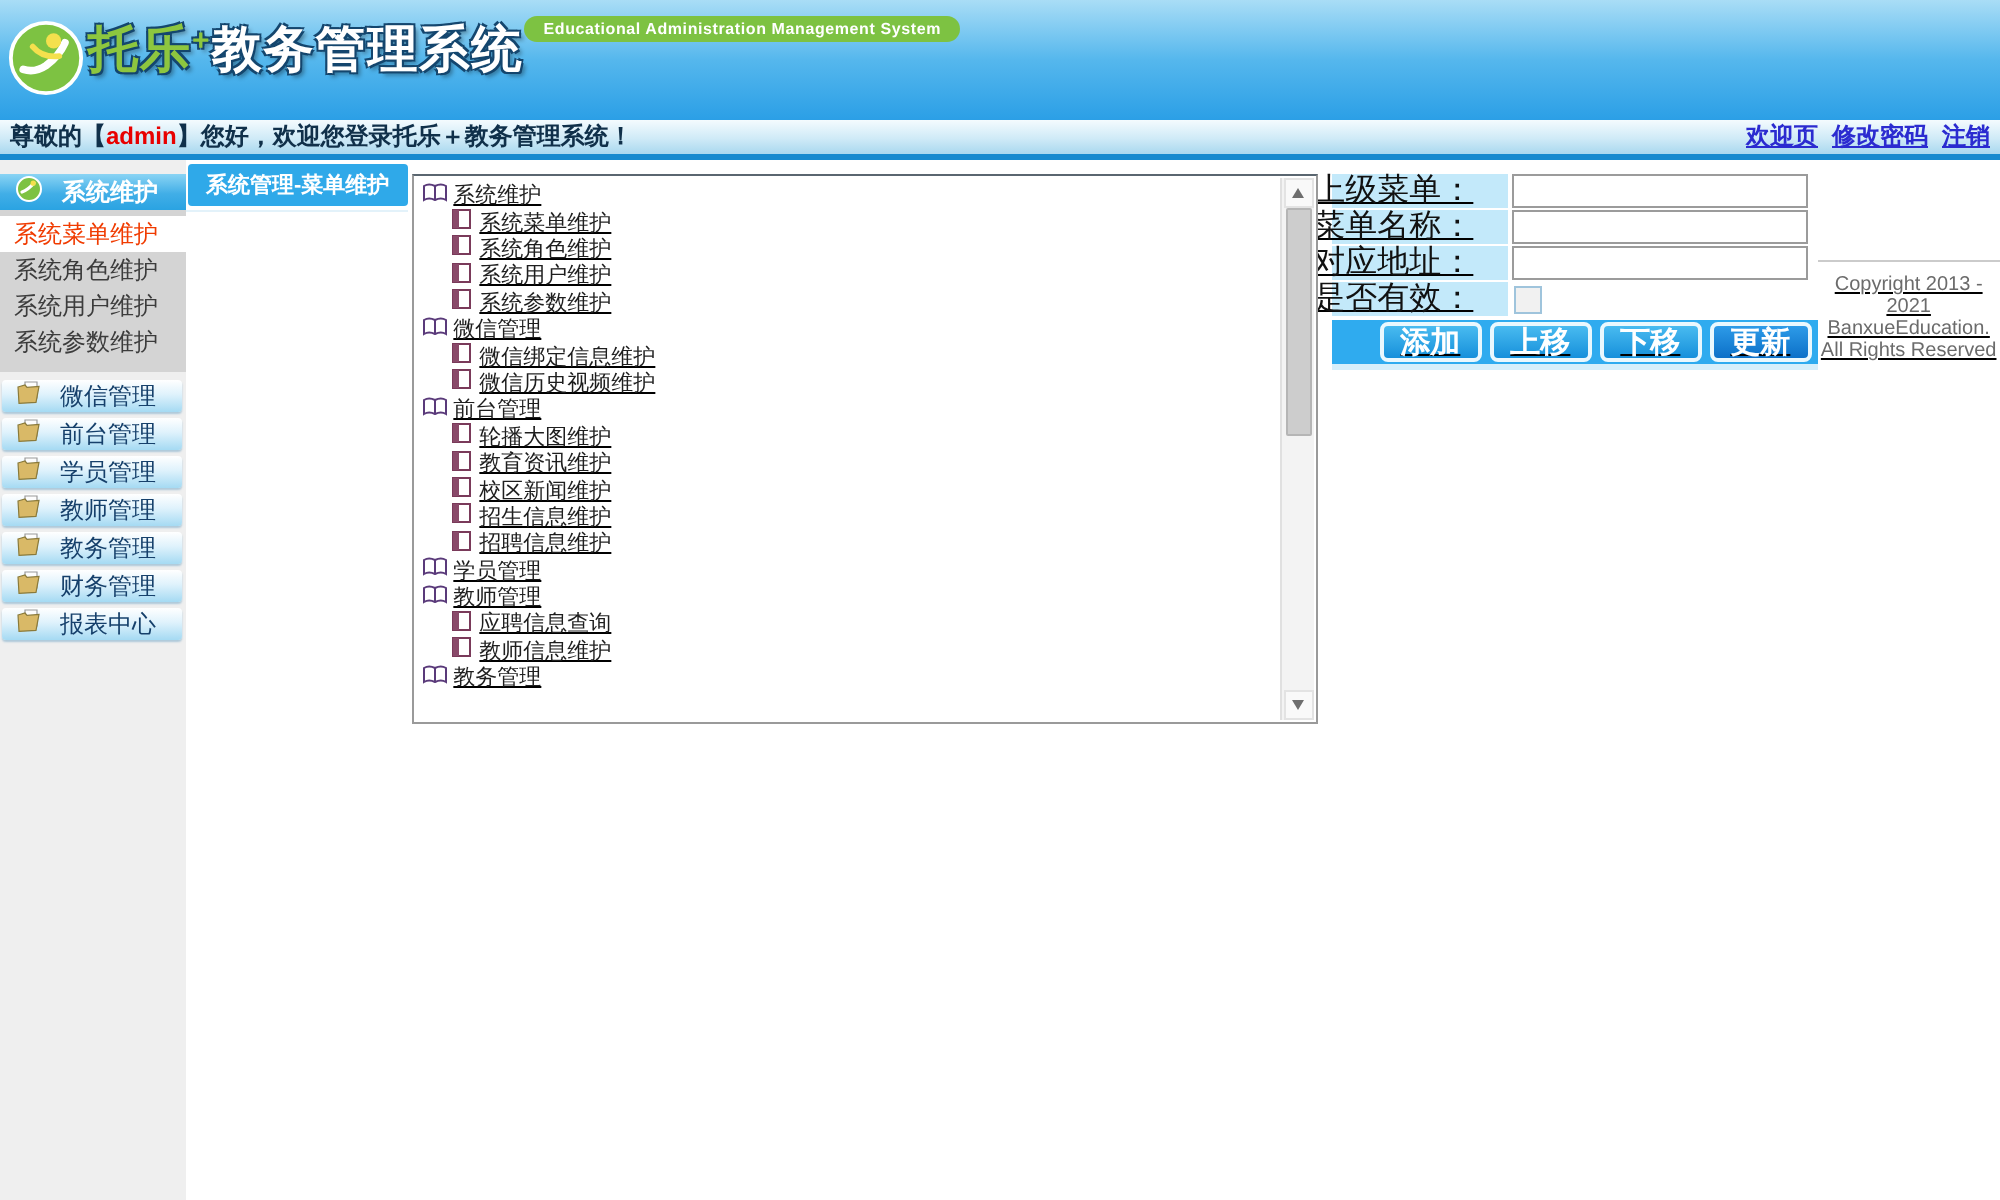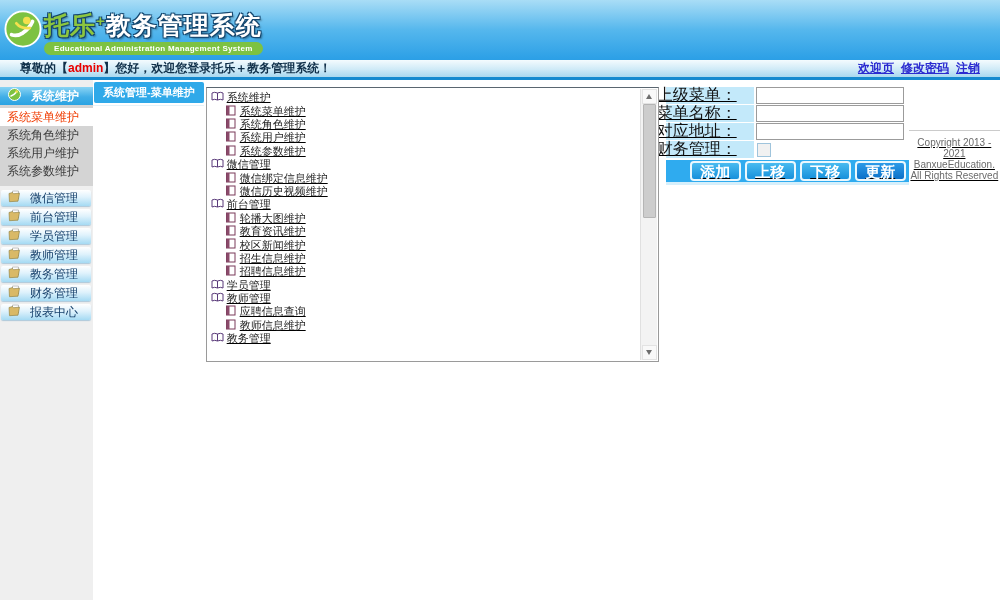--- a/index.html
+++ b/index.html
@@ -3,32 +3,32 @@
 <meta charset="utf-8">
 <style>
   html,body{margin:0;padding:0;width:1000px;height:600px;overflow:hidden;
     font-family:"Liberation Sans","DejaVu Sans",sans-serif;background:#fff;}
   .page{width:1000px;height:600px;position:relative;background:#fff;}
 
   
   .header{height:60px;background:linear-gradient(180deg,#A9DDF6 0%,#55B7ED 50%,#2B9FE6 100%);position:relative;overflow:hidden;}
   .logo{position:absolute;left:4px;top:6px;display:flex;align-items:flex-start;}
   .logo-badge{margin-top:4px;}
-  .logo-right{margin-left:2px;display:flex;flex-direction:column;}
+  .logo-right{margin-left:2px;display:flex;}
   .logo-title-row{font-size:25px;font-weight:bold;letter-spacing:1px;line-height:30px;white-space:nowrap;
     text-shadow:-1px -1px 0 #14466E,1px -1px 0 #14466E,-1px 1px 0 #14466E,1px 1px 0 #14466E,2px 2px 2px rgba(0,0,0,.35);}
   .logo-cn-green{color:#8DC63F;}
   .logo-plus{color:#8DC63F;font-size:15px;vertical-align:8px;}
   .logo-cn-white{color:#FFFFFF;}
   .logo-tagline{margin-top:2px;align-self:flex-start;background:#7DC242;color:#fff;font-size:8px;
     font-weight:bold;padding:2px 10px;border-radius:8px;letter-spacing:.3px;white-space:nowrap;}
 
   
   .welcome{height:17px;background:linear-gradient(180deg,#F4FBFE 0%,#CFEAF7 55%,#A9D8EF 100%);
-    border-bottom:3px solid #168ACF;display:flex;align-items:center;padding:0 20px;
+    border-bottom:3px solid #168ACF;display:flex;align-items:center;padding:0 5px;
     font-size:12px;font-weight:bold;color:#10304A;}
   .welcome .hl{color:#E80000;}
   .welcome-links{margin-left:auto;white-space:nowrap;}
   .welcome-links a{color:#2B2BD0;text-decoration:underline;margin-left:7px;font-size:12px;font-weight:bold;cursor:pointer;}
 
   
   .layout{display:flex;height:520px;}
   .sidebar{width:93px;background:#EFEFEF;padding-top:7px;box-sizing:border-box;flex:none;}
   .side-header{height:18px;display:flex;align-items:center;background:linear-gradient(180deg,#8AD4F4 0%,#41AEE7 55%,#2AA3E2 100%);
     color:#fff;font-size:12px;font-weight:bold;padding-left:8px;cursor:pointer;}
@@ -423,21 +423,21 @@
           </div>
           <div class="form-row">
             <div class="form-label">菜单名称：</div>
             <input class="form-input" type="text" value="" style="">
           </div>
           <div class="form-row">
             <div class="form-label">对应地址：</div>
             <input class="form-input" type="text" value="" style="">
           </div>
           <div class="form-row">
-            <div class="form-label">财务管理：</div>
+            <div class="form-label">是否有效：</div>
             <span class="checkbox"></span>
           </div>
           <div class="btnbar">
 
           <div class="btn">
                 <span>添加</span>
               </div>
               <div class="btn">
                 <span>上移</span>
               </div>

